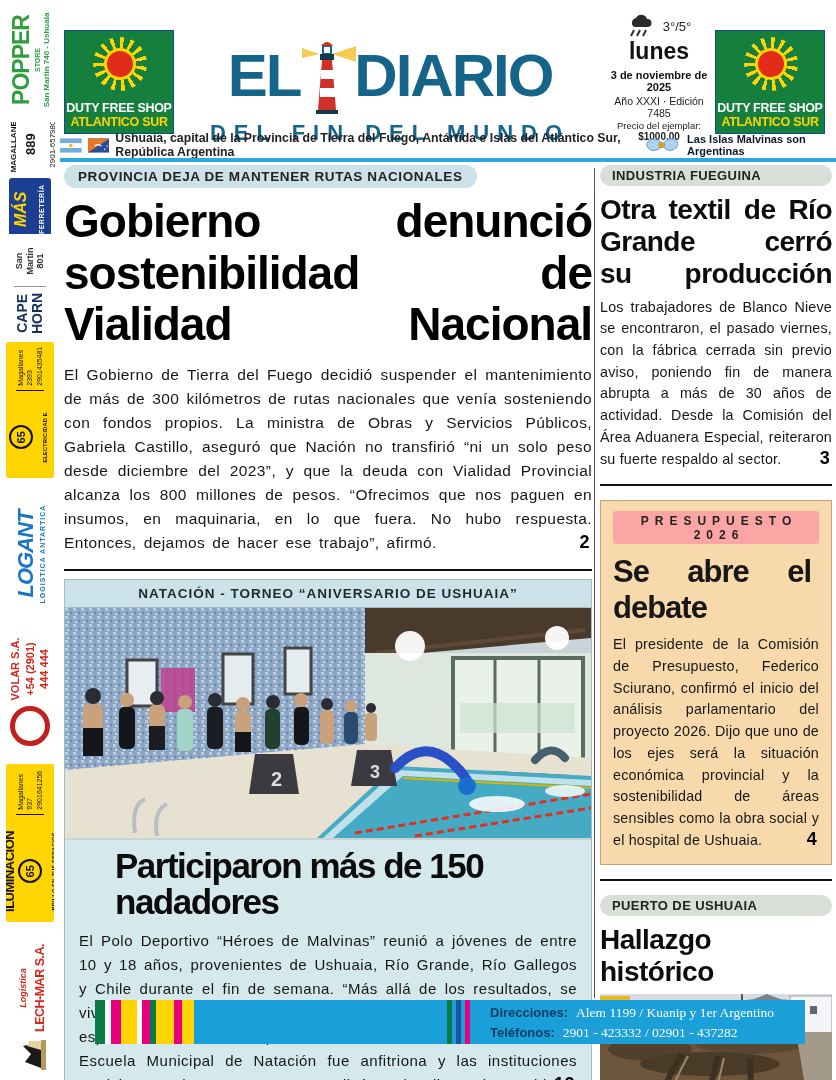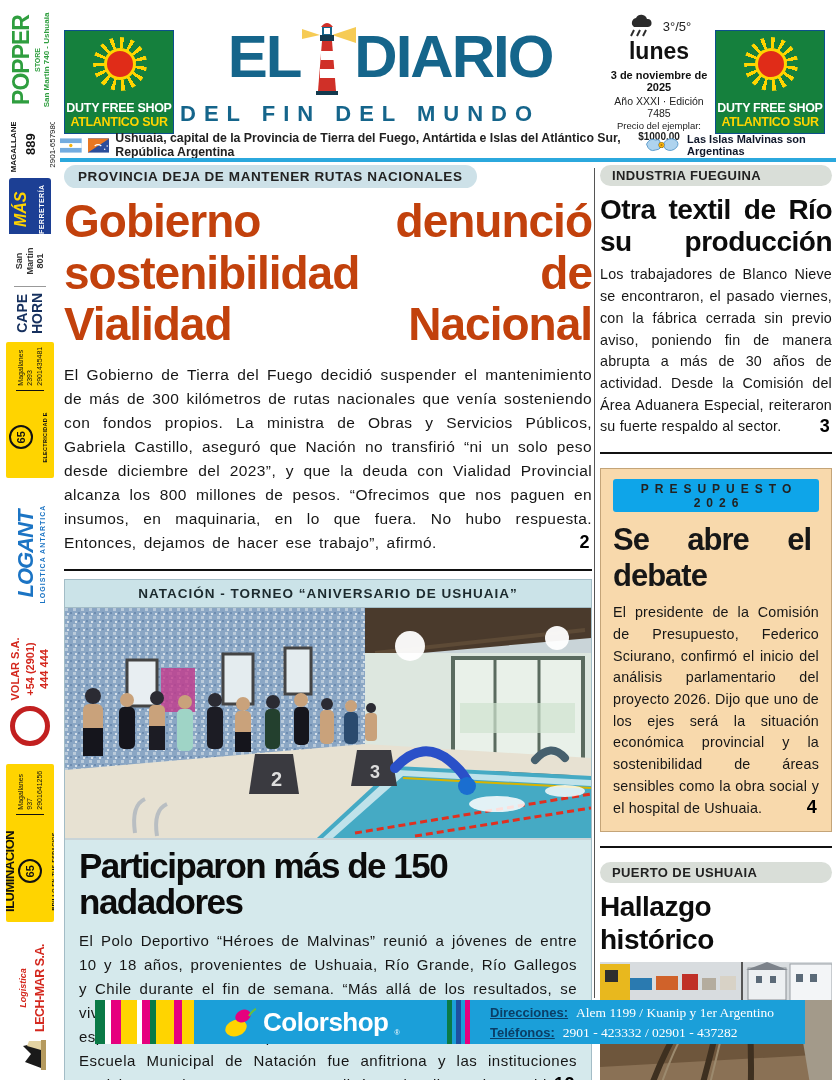--- a/index.html
+++ b/index.html
@@ -33,21 +33,21 @@
   .lech-sub{color:#d4281e;font-style:italic;font-weight:bold;font-size:9px;}
   .lech-brand{color:#d4281e;font-weight:bold;font-size:12.5px;letter-spacing:-.5px;}
 
   
   .page{position:absolute;left:60px;top:0;width:776px;height:1080px;}
   .dfs{position:absolute;width:110px;height:104px;background:#15803d;border:1px solid #0d4f8c;display:flex;flex-direction:column;align-items:center;justify-content:flex-end;padding-bottom:4px;box-sizing:border-box;}
   .dfs .sunburst{position:absolute;top:6px;left:28px;width:54px;height:54px;border-radius:50%;background:repeating-conic-gradient(#ffd400 0 9deg,rgba(0,0,0,0) 9deg 24deg);}
   .dfs .sunburst::after{content:"";position:absolute;inset:11px;border-radius:50%;background:#e02c18;border:3px solid #ffd400;}
   .dfs .l1{color:#fff;font-weight:bold;font-size:12.5px;letter-spacing:-.3px;}
   .dfs .l2{color:#ffd400;font-weight:bold;font-size:12.5px;letter-spacing:-.3px;}
-  .masthead{position:absolute;left:120px;top:19px;width:420px;text-align:left;}
+  .masthead{position:absolute;left:120px;top:38px;width:420px;text-align:center;}
   .mast-row{display:flex;align-items:center;justify-content:center;}
   .mast-word{color:#15658b;font-weight:bold;font-size:60px;letter-spacing:-2px;line-height:1;}
   .mast-sub{color:#15658b;font-weight:bold;font-size:22px;letter-spacing:8px;margin-top:6px;}
   .weather{position:absolute;left:545px;top:14px;width:108px;text-align:center;}
   .wx-row{display:flex;align-items:center;justify-content:center;gap:6px;}
   .wx-temps{font-size:13px;color:#222;}
   .wx-day{font-weight:bold;font-size:23px;color:#111;line-height:1;margin-top:2px;}
   .wx-date{font-weight:bold;font-size:11px;color:#111;margin-top:6px;}
   .wx-ed{font-size:10.5px;color:#222;margin-top:2px;}
   .wx-price{font-size:9.5px;color:#222;margin-top:1px;}
@@ -58,53 +58,53 @@
   .bluebar{position:absolute;left:0;top:158px;width:776px;height:4px;background:#2ba8dd;}
 
   
   .leftcol{position:absolute;left:4px;top:165px;width:528px;}
   .rightcol{position:absolute;left:540px;top:165px;width:232px;}
   .coldiv{position:absolute;left:534px;top:168px;width:1px;height:830px;background:#555;}
 
   .pill{display:inline-block;background:#cde1e8;border-radius:12px;padding:4px 14px;font-weight:bold;font-size:13.5px;letter-spacing:.6px;color:#222;}
   .pill-gray{display:block;background:#d9ded8;border-radius:11px;padding:3px 12px;font-weight:bold;font-size:13px;letter-spacing:.4px;color:#222;box-sizing:border-box;}
   .lead-hl{margin-top:8px;}
-  .lead-hl div{font-weight:bold;font-size:46px;line-height:1.12;letter-spacing:-1px;color:#c2410c;text-align:justify;text-align-last:justify;text-shadow:1px 1px 0 #fff;}
+  .lead-hl div{font-weight:bold;font-size:46px;line-height:1.12;letter-spacing:-1px;color:#000000;text-align:justify;text-align-last:justify;text-shadow:1px 1px 0 #fff;}
   .lead-body{position:relative;margin-top:12px;font-size:15.5px;line-height:1.55;letter-spacing:.4px;word-spacing:2.5px;text-align:justify;color:#161616;}
   .pg{position:absolute;right:2px;bottom:-2px;font-weight:bold;font-size:18px;color:#000;background:transparent;}
   .lead-hr{margin-top:14px;height:2px;background:#111;}
 
   .natbox{margin-top:8px;border:1px solid #a3bcc6;background:#d5e9ec;}
   .natcap{height:27px;display:flex;align-items:center;justify-content:center;font-weight:bold;font-size:13.5px;letter-spacing:1px;color:#1c2a2e;background:#cbe3e8;border-bottom:1px solid #a3bcc6;}
   .natphoto{display:block;width:526px;height:232px;}
   .natbody{padding:8px 14px 14px 14px;}
-  .nat-hl{font-weight:bold;font-size:35px;letter-spacing:-1.5px;color:#0c0c0c;line-height:1.05;}
+  .nat-hl{font-weight:bold;font-size:35px;letter-spacing:-1.5px;color:#0c0c0c;line-height:1.05;margin-left:36px;}
   .nat-p{position:relative;margin-top:8px;font-size:15px;line-height:1.6;letter-spacing:.5px;word-spacing:2px;text-align:justify;color:#161616;}
 
   .r-art{position:relative;}
   .r-hl div{font-weight:bold;font-size:28px;line-height:1.15;letter-spacing:-.5px;color:#0c0c0c;text-align:justify;text-align-last:justify;}
   .r-body{position:relative;font-size:14.3px;line-height:1.52;letter-spacing:.2px;text-align:justify;color:#161616;}
   .r-hr{height:2px;background:#111;margin:14px 0;}
   .orangebox{background:#f8d9ac;border:1px solid #c4a478;padding:10px 12px 12px 12px;box-sizing:border-box;}
-  .o-kicker{background:#0ea5e9;border-radius:3px;text-align:center;font-weight:bold;font-size:12px;letter-spacing:6px;color:#222;padding:3px 0 2px 6px;}
+  .o-kicker{background:#fca5a5;border-radius:3px;text-align:center;font-weight:bold;font-size:12px;letter-spacing:6px;color:#222;padding:3px 0 2px 6px;}
   .o-hl{font-weight:bold;font-size:31px;letter-spacing:-1px;color:#171717;margin:10px 8px 8px 0;text-align:justify;text-align-last:justify;}
   .portphoto{display:block;width:232px;height:146px;margin:6px 0 8px 0;}
 
   
   .footer{position:absolute;left:35px;top:1000px;width:710px;height:44px;background:#1b9fd9;overflow:hidden;}
   .stripes{position:absolute;left:0;top:0;height:44px;display:flex;}
   .stripes div{height:44px;}
   .midstripes{position:absolute;left:352px;top:0;height:44px;display:flex;gap:4px;}
   .midstripes div{height:44px;width:5px;}
   .brand{position:absolute;left:128px;top:0;height:44px;display:flex;align-items:center;gap:6px;}
   .brand-name{color:#fff;font-weight:bold;font-size:26px;letter-spacing:-.5px;}
   .brand-mark{color:#fff;font-size:7px;align-self:flex-end;margin-bottom:8px;}
   .finfo{position:absolute;left:395px;top:3px;line-height:1.45;}
   .finfo .row{display:flex;gap:8px;align-items:baseline;}
-  .flabel{color:#0a3e66;font-weight:bold;font-size:13px;text-decoration:underline;}
+  .flabel{color:#0a3e66;font-weight:bold;font-size:13px;}
   .fvalue{color:#fff;font-size:13.5px;font-family:"Liberation Serif",serif;}
 </style>
 </head>
 <body>
 
 <div class="sheet">
 
   <div class="rail">
 
     <div class="rad" style="height:112px;margin-top:4px;">
@@ -373,20 +373,21 @@
     </div>
 
     <div class="coldiv"></div>
 
     <div class="rightcol">
 
       <div class="r-art">
         <span class="pill-gray">INDUSTRIA FUEGUINA</span>
         <div class="r-hl" style="margin:8px 0 6px 0;">
           <div>Otra textil de Río</div>
+          <div>Grande cerró</div>
           <div>su producción</div>
         </div>
         <div class="r-body">
           <span>Los trabajadores de Blanco Nieve se encontraron, el pasado viernes, con la fábrica cerrada sin previo aviso, poniendo fin de manera abrupta a más de 30 años de actividad. Desde la Comisión del Área Aduanera Especial, reiteraron su fuerte respaldo al sector.</span>
           <span class="pg">3</span>
         </div>
       </div>
 
       <div class="r-hr"></div>
 
@@ -446,29 +447,20 @@
         <div style="width:6px;background:#ffffff;"></div>
         <div style="width:10px;background:#e6007e;"></div>
         <div style="width:16px;background:#ffd400;"></div>
         <div style="width:5px;background:#ffffff;"></div>
         <div style="width:8px;background:#e6007e;"></div>
         <div style="width:6px;background:#0a7a46;"></div>
         <div style="width:18px;background:#ffd400;"></div>
         <div style="width:8px;background:#e6007e;"></div>
         <div style="width:12px;background:#ffd400;"></div>
       </div>
-      <div class="brand">
-        <svg width="34" height="32" viewBox="0 0 34 32">
-          <ellipse cx="13" cy="22" rx="11" ry="8" fill="#ffd400" transform="rotate(-20 13 22)"></ellipse>
-          <ellipse cx="20" cy="10" rx="8" ry="6" fill="#e6007e" transform="rotate(-25 20 10)"></ellipse>
-          <path d="M26,10 q4,-6 7,-7" stroke="#6abf3a" stroke-width="2" fill="none"></path>
-        </svg>
-        <span class="brand-name">Colorshop</span>
-        <span class="brand-mark">®</span>
-      </div>
       <div class="midstripes">
         <div style="background:#0a7a46;"></div>
         <div style="background:#1e4fa0;"></div>
         <div style="background:#e6007e;"></div>
       </div>
       <div class="finfo">
         <div class="row">
           <span class="flabel">Direcciones:</span>
           <span class="fvalue">Alem 1199 / Kuanip y 1er Argentino</span>
         </div>

